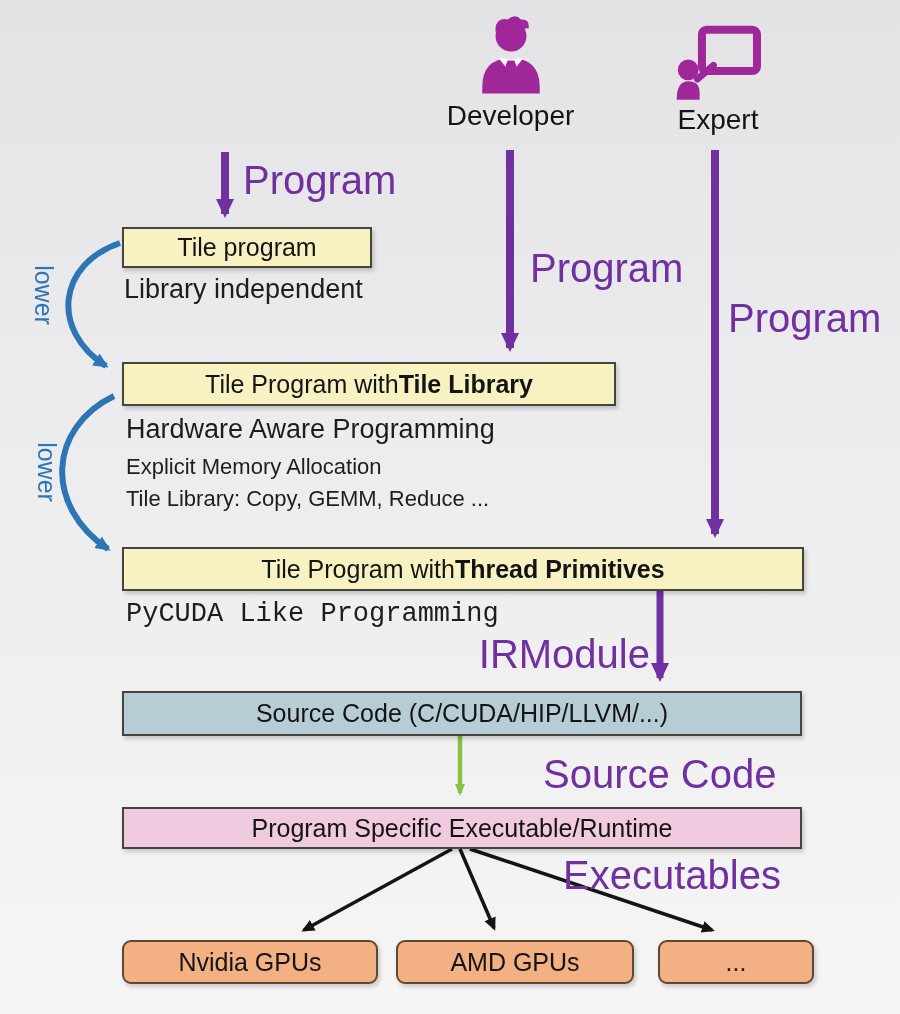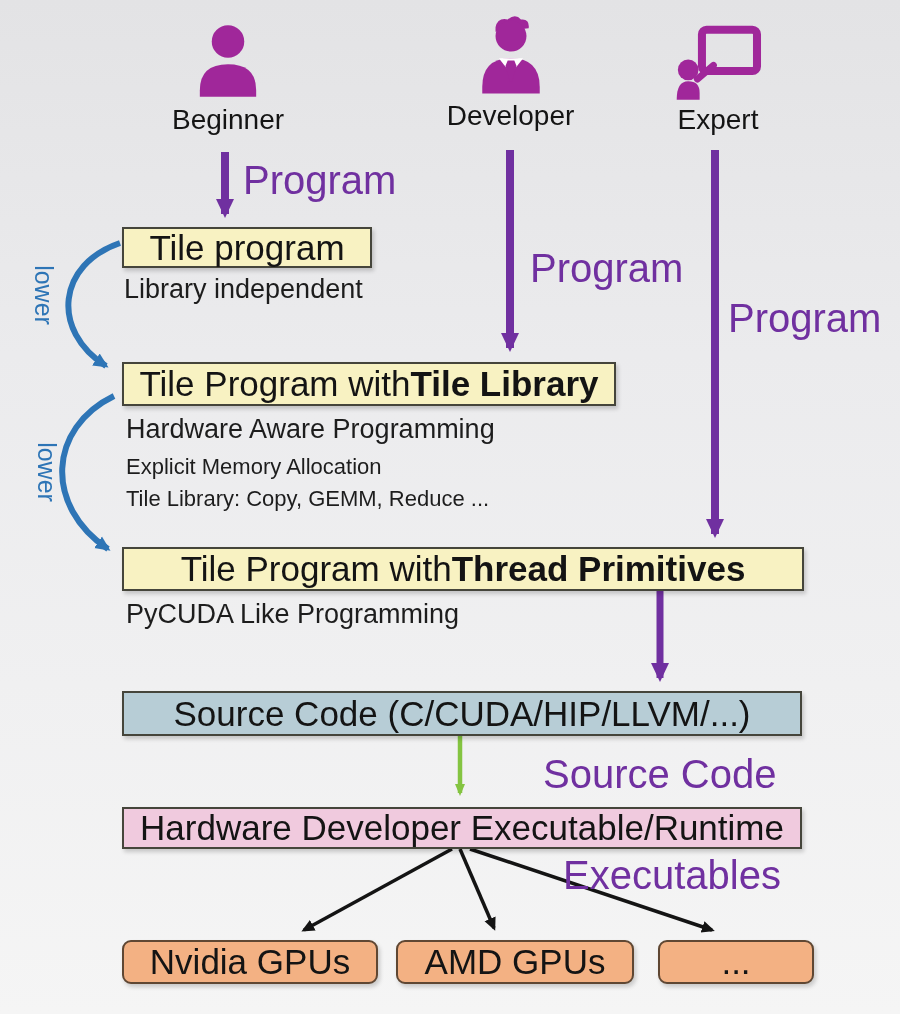--- a/index.html
+++ b/index.html
@@ -7,21 +7,21 @@
     position:relative; width:900px; height:1014px; overflow:hidden;
     background:linear-gradient(180deg,#e3e3e5 0%, #ebebed 35%, #f5f5f5 100%);
     font-family:"Liberation Sans","DejaVu Sans",sans-serif;
   }
   .overlay { position:absolute; left:0; top:0; width:900px; height:1014px; z-index:1; pointer-events:none; }
   .persona { position:absolute; display:flex; flex-direction:column; align-items:center; z-index:2; }
   .persona-label { font-size:28px; color:#141414; margin-top:2px; }
   .plabel { position:absolute; color:#7030a0; font-size:40px; font-weight:500; z-index:2; white-space:nowrap; }
   .box {
     position:absolute; display:flex; align-items:center; justify-content:center;
-    border:2px solid #45453b; font-size:35px; color:#141414; z-index:2;
+    border:2px solid #45453b; font-size:25px; color:#141414; z-index:2;
     box-shadow:2px 3px 4px rgba(0,0,0,0.18); white-space:nowrap;
   }
   .yellow  { background:#f8f2c2; }
   .bluegray{ background:#b7cdd6; }
   .pink    { background:#f0cade; }
   .target  { background:#f3b183; border:2px solid #5f4733; border-radius:9px; }
   .b { font-weight:700; }
   .note { position:absolute; color:#1d1d1d; font-size:27px; z-index:2; white-space:nowrap; }
   .small { font-size:22px; }
   .lower { position:absolute; color:#2e75b6; font-size:25px; width:70px; height:28px;
@@ -55,27 +55,20 @@
     <line x1="460" y1="735" x2="460" y2="793" stroke="#84c441" stroke-width="4.5" marker-end="url(#mg)"></line>
 
     <path d="M120 243 C58 264, 50 330, 106 366" stroke="#2e75b6" stroke-width="6" fill="none" marker-end="url(#mb)"></path>
     <path d="M114 396 C48 428, 44 506, 108 549" stroke="#2e75b6" stroke-width="6" fill="none" marker-end="url(#mb)"></path>
 
     <line x1="452" y1="849" x2="304" y2="930" stroke="#141414" stroke-width="3.5" marker-end="url(#mk)"></line>
     <line x1="460" y1="849" x2="494" y2="928" stroke="#141414" stroke-width="3.5" marker-end="url(#mk)"></line>
     <line x1="470" y1="849" x2="712" y2="930" stroke="#141414" stroke-width="3.5" marker-end="url(#mk)"></line>
   </svg>
 
-  <div class="persona" style="left:148px; top:22px; width:160px;">
-    <svg width="78" height="80" viewBox="0 0 72 72">
-      <circle cx="36" cy="17" r="15" fill="#a0279a"></circle>
-      <path d="M10 68 L10 62 Q10 38 36 38 Q62 38 62 62 L62 68 Z" fill="#a0279a"></path>
-    </svg>
-    <div class="persona-label">Beginner</div>
-  </div>
 
   <div class="persona" style="left:428px; top:14px; width:165px;">
     <svg width="80" height="84" viewBox="0 0 72 76">
       <path d="M22 12 q2 -9 11 -7 q7 -6 12 0 q8 -1 7 8 l-30 3 Z" fill="#a0279a"></path>
       <circle cx="36" cy="20" r="14" fill="#a0279a"></circle>
       <path d="M10 72 L10 66 Q10 40 36 40 Q62 40 62 66 L62 72 Z" fill="#a0279a"></path>
       <path d="M25 40 L36 54 L47 40 Z" fill="#ffffff"></path>
       <path d="M33 42 h6 l2 5 -4 14 h-2 l-4 -14 Z" fill="#a0279a"></path>
     </svg>
     <div class="persona-label">Developer</div>
@@ -87,20 +80,21 @@
       <path d="M22 48 L36 36" stroke="#a0279a" stroke-width="6" stroke-linecap="round"></path>
       <circle cx="14" cy="40" r="9" fill="#a0279a"></circle>
       <path d="M4 66 Q4 50 14 50 Q24 50 24 60 L24 66 Z" fill="#a0279a"></path>
     </svg>
     <div class="persona-label">Expert</div>
   </div>
 
   <div class="plabel" style="left:243px; top:158px;">Program</div>
   <div class="plabel" style="left:530px; top:246px;">Program</div>
   <div class="plabel" style="left:728px; top:296px;">Program</div>
+  <div class="plabel" style="left:470px; top:632px; width:180px; text-align:right;">IRModule</div>
   <div class="plabel" style="left:543px; top:752px;">Source Code</div>
   <div class="plabel" style="left:563px; top:853px;">Executables</div>
 
   <div class="lower" style="left:9px; top:281px;">lower</div>
   <div class="lower" style="left:12px; top:458px;">lower</div>
 
   <div class="box yellow" style="left:122px; top:227px; width:246px; height:37px;">
     <span>Tile program</span>
   </div>
   <div class="note" style="left:124px; top:274px;">Library independent</div>
@@ -110,28 +104,28 @@
       <span class="b">Tile Library</span>
   </div>
   <div class="note" style="left:126px; top:414px;">Hardware Aware Programming</div>
   <div class="note small" style="left:126px; top:454px;">Explicit Memory Allocation</div>
   <div class="note small" style="left:126px; top:486px;">Tile Library: Copy, GEMM, Reduce ...</div>
 
   <div class="box yellow" style="left:122px; top:547px; width:678px; height:40px;">
     <span>Tile Program with </span>
       <span class="b">Thread Primitives</span>
   </div>
-  <div class="note" style="left:126px; top:599px;">PyCUDA Like Programming</div>
+  <div class="note" style="left:126px; top:599px;font-family:Liberation Mono, monospace;">PyCUDA Like Programming</div>
 
   <div class="box bluegray" style="left:122px; top:691px; width:676px; height:41px;">
     <span>Source Code (C/CUDA/HIP/LLVM/...)</span>
   </div>
 
   <div class="box pink" style="left:122px; top:807px; width:676px; height:38px;">
-    <span>Hardware Developer Executable/Runtime</span>
+    <span>Program Specific Executable/Runtime</span>
   </div>
 
   <div class="box target" style="left:122px; top:940px; width:252px; height:40px;">
     <span>Nvidia GPUs</span>
   </div>
   <div class="box target" style="left:396px; top:940px; width:234px; height:40px;">
     <span>AMD GPUs</span>
   </div>
   <div class="box target" style="left:658px; top:940px; width:152px; height:40px;">
     <span>...</span>

